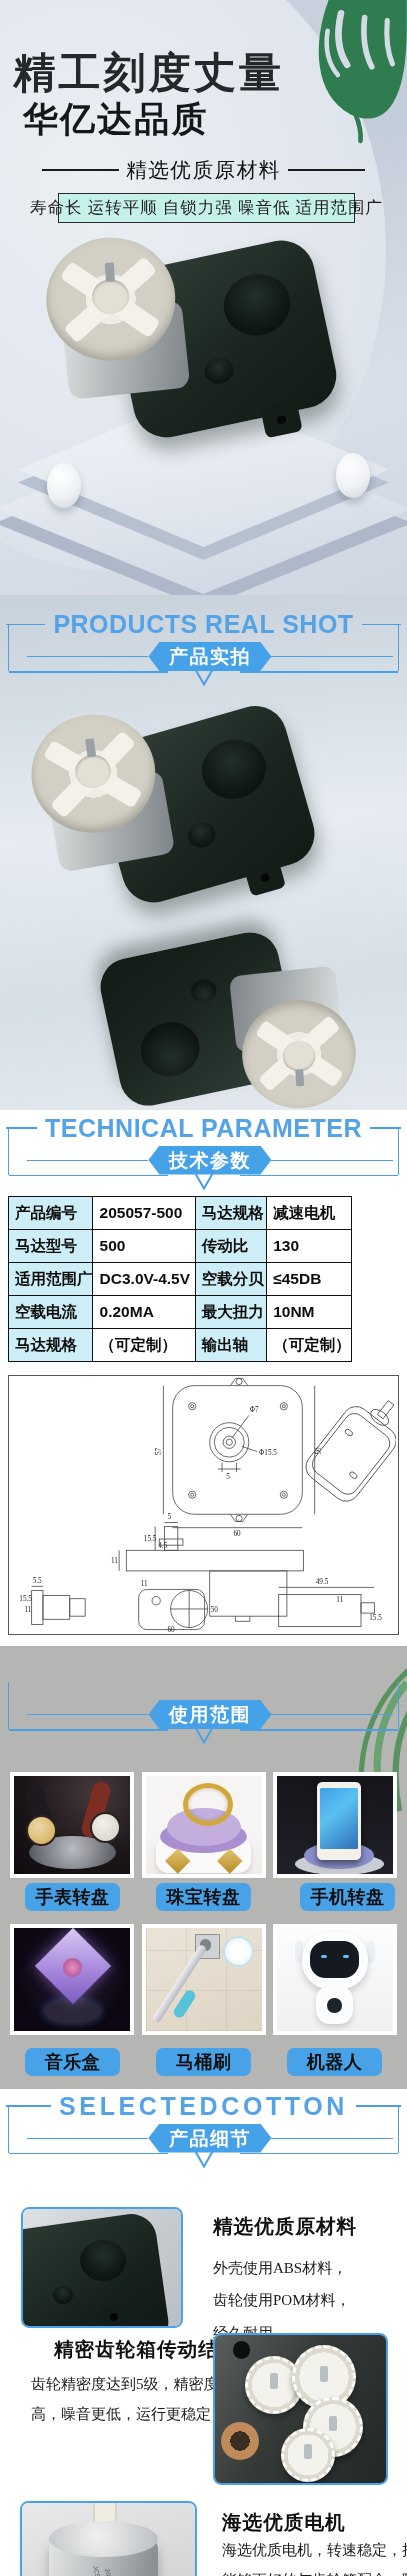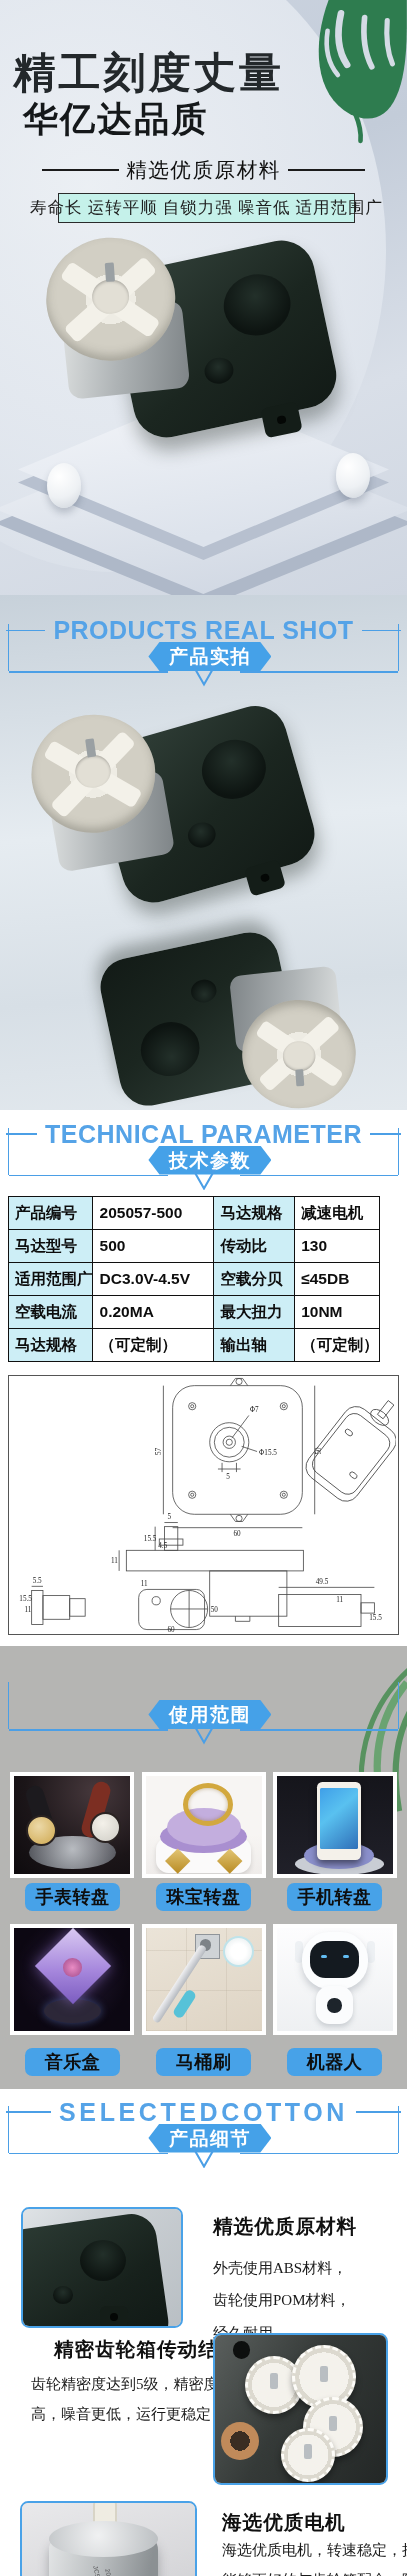--- a/index.html
+++ b/index.html
@@ -41,39 +41,39 @@
   .m-ear:after{content:"";position:absolute;left:50%;top:50%;width:8.2px;height:8.2px;margin:-4.1px 0 0 -4.1px;border-radius:50%;background:#040705;}
   .m-drum{position:absolute;border-radius:13.4px;background:linear-gradient(100deg,#dcdfdf 0%,#aeb3b5 45%,#7e8487 100%);}
   .m-gear{position:absolute;border-radius:50%;background:radial-gradient(circle,#eeece4 0 28%,#d2cfc4 28% 100%);
        box-shadow:inset 0 -5.2px 9.3px rgba(90,90,80,.35);}
   .m-gear .spoke{position:absolute;left:8%;top:42%;width:84%;height:16%;border-radius:5.2px;background:#f3f1e9;}
   .m-gear .hub{position:absolute;left:36%;top:34%;width:28%;height:28%;border-radius:50%;background:#e2dfd5;
        box-shadow:inset 0 1.5px 3.1px rgba(0,0,0,.25);}
   .m-gear .pin{position:absolute;left:47%;top:20%;width:7%;height:16%;background:#9aa0a3;border-radius:1.5px;}
   
   .sec-hdr{position:absolute;left:7.7px;right:7.7px;height:77px;}
-  .hdr-title-row{position:absolute;left:-2.1px;right:-2.1px;top:0;height:27px;display:flex;align-items:center;gap:8.2px;margin-top:6px;}
+  .hdr-title-row{position:absolute;left:-2.1px;right:-2.1px;top:0;height:27px;display:flex;align-items:center;gap:8.2px;}
   .hdr-title-row .hline{flex:1;height:1.5px;background:#4b9fe6;}
   .hdr-en{margin:0;font-size:25px;font-weight:700;color:#55a3e7;letter-spacing:0.5px;white-space:nowrap;}
   .hdr-en.spread{letter-spacing:3.6px;}
   .hdr-frame{position:absolute;left:0;right:0;top:13.4px;height:47px;border-left:1.5px solid #4b9fe6;border-right:1.5px solid #4b9fe6;}
   .hdr-frame:before,.hdr-frame:after{content:"";position:absolute;bottom:-1.5px;height:1.5px;background:#4b9fe6;}
   .hdr-frame:before{left:0;width:calc(50% - 36px);}
   .hdr-frame:after{right:0;width:calc(50% - 36px);}
-  .hdr-hex-row{position:absolute;left:19px;right:6.2px;top:31px;height:29px;display:flex;align-items:center;flex-direction:column;}
+  .hdr-hex-row{position:absolute;left:19px;right:6.2px;top:31px;height:29px;display:flex;align-items:center;}
   .hdr-hex-row .thin{flex:1;height:1px;background:#4b9fe6;}
   .hex{width:123px;height:29px;clip-path:polygon(0 50%,9% 0,91% 0,100% 50%,91% 100%,9% 100%);
        background:#45a1e8;color:#fff;font-size:19px;font-weight:700;line-height:29px;text-align:center;letter-spacing:1.5px;}
   .hdr-tri{position:absolute;left:50%;top:54px;transform:translateX(-50%);}
   
   .realshot{position:absolute;top:595px;left:0;width:407px;height:515px;overflow:hidden;
        background:linear-gradient(175deg,#c7d1da 0%,#e6ecf1 45%,#d7dfe6 75%,#e3e9ee 100%);}
   
   .technical{position:absolute;top:1110px;left:0;width:407px;height:256px;background:#fff;}
-  .spec-table{position:absolute;left:7.7px;top:86px;width:372px;border-collapse:collapse;border-radius:21px;}
+  .spec-table{position:absolute;left:7.7px;top:86px;width:344px;border-collapse:collapse;border-radius:21px;}
   .spec-table td{border:1px solid #101010;height:32px;font-size:15.5px;font-weight:700;color:#0d0d0d;
        padding:0 0 0 6.2px;white-space:nowrap;}
   .spec-table td.lbl{background:#cdeef6;width:72px;}
   .spec-table td.lbl2{background:#cdeef6;width:75px;}
   .spec-table td.val1{width:117px;}
   
   .drawing-sec{position:absolute;top:1366px;left:0;width:407px;height:280px;background:#fff;}
   .draw-box{position:absolute;left:7.7px;top:9.3px;width:389px;height:258px;border:1px solid #555;background:#fff;}
   .draw-box svg text{font-family:"Liberation Serif","DejaVu Serif",serif;font-size:14px;fill:#222;}
   
@@ -431,21 +431,21 @@
         <div class="t-ph-base2"></div>
         <div class="t-ph-base1"></div>
         <div class="t-ph-body">
             <div class="t-ph-scr"></div>
           </div>
       </div>
     </div>
 
     <div class="use-label" style="left:25px;top:237px;" data-interactable="false">手表转盘</div>
     <div class="use-label" style="left:156px;top:237px;" data-interactable="false">珠宝转盘</div>
-    <div class="use-label" style="left:287px;top:237px;" data-interactable="false">手机转盘</div>
+    <div class="use-label" style="left:300px;top:237px;" data-interactable="false">手机转盘</div>
 
     <div class="tile" style="left:10.3px;top:278px;height:111px;" data-interactable="false">
       <div class="tile-art t-music">
         <div class="t-mbase"></div>
         <div class="t-dia"></div>
         <div class="t-rose"></div>
       </div>
     </div>
     <div class="tile" style="left:142px;top:278px;height:111px;" data-interactable="false">
       <div class="tile-art t-brush">

